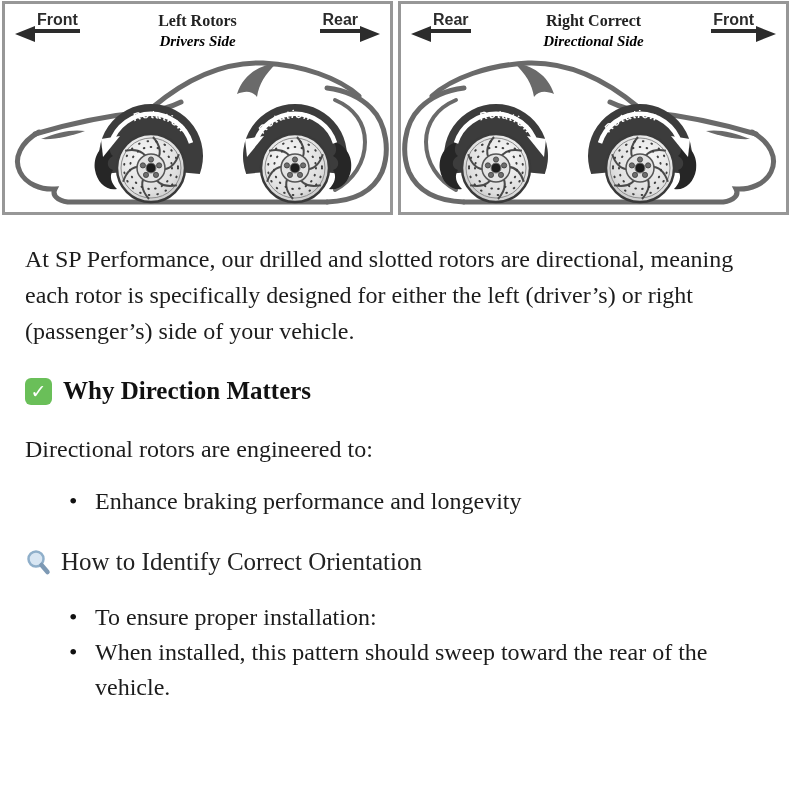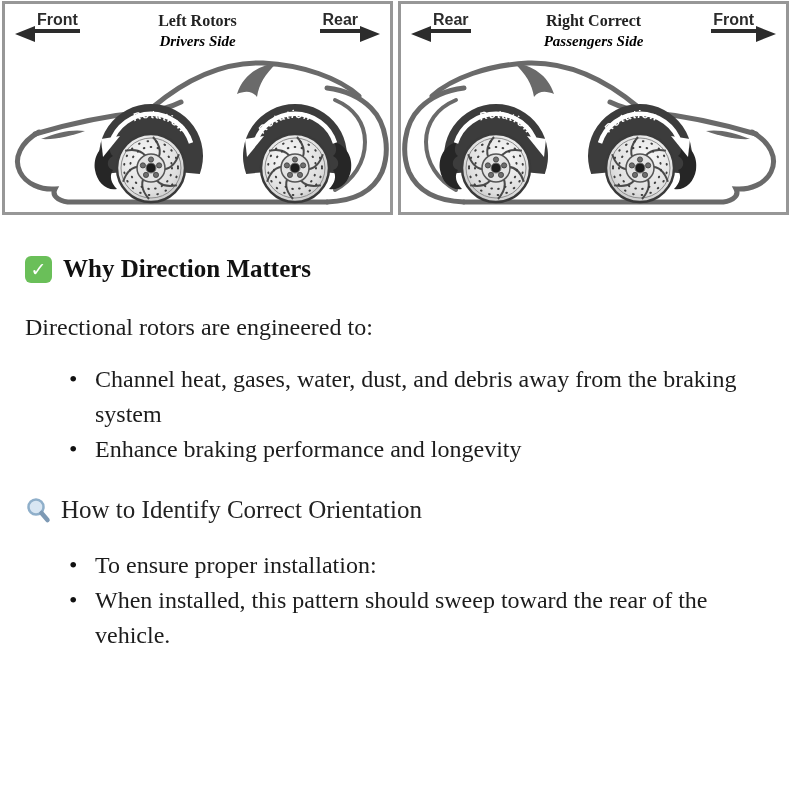--- a/index.html
+++ b/index.html
@@ -183,37 +183,37 @@
         <span class="tri tri-left"></span>
         <span class="dir-label">Rear</span>
       </div>
       <div class="dir">
         <span class="dir-label">Front</span>
         <span class="tri tri-right"></span>
       </div>
     </div>
     <div class="panel-title-block">
       <div class="panel-title">Right Correct</div>
-      <div class="panel-subtitle">Passengers Side</div>
+      <div class="panel-subtitle">Directional Side</div>
     </div>
   </div>
 </div>
 
 <div class="article">
 
+  <p class="intro">At SP Performance, our drilled and slotted rotors are directional, meaning each rotor is specifically designed for either the left (driver’s) or right (passenger’s) side of your vehicle.</p>
 
   <div class="sec-head">
     <span class="check-box" style="background:#6abf59">✓</span>
     <span>Why Direction Matters</span>
   </div>
 
   <p class="lead">Directional rotors are engineered to:</p>
 
   <ul class="blist">
-    <li>Channel heat, gases, water, dust, and debris away from the braking system</li>
     <li>Enhance braking performance and longevity</li>
   </ul>
 
   <div class="sec-head plain">
     <svg class="mag-icon" width="28" height="28" viewBox="0 0 28 28">
       <circle cx="11" cy="10" r="7.5" fill="#d8e6f3" stroke="#8fafca" stroke-width="2.5"></circle>
       <line x1="16.5" y1="16" x2="22.5" y2="23" stroke="#7d99b4" stroke-width="4.5" stroke-linecap="round"></line>
     </svg>
     <span>How to Identify Correct Orientation</span>
   </div>

